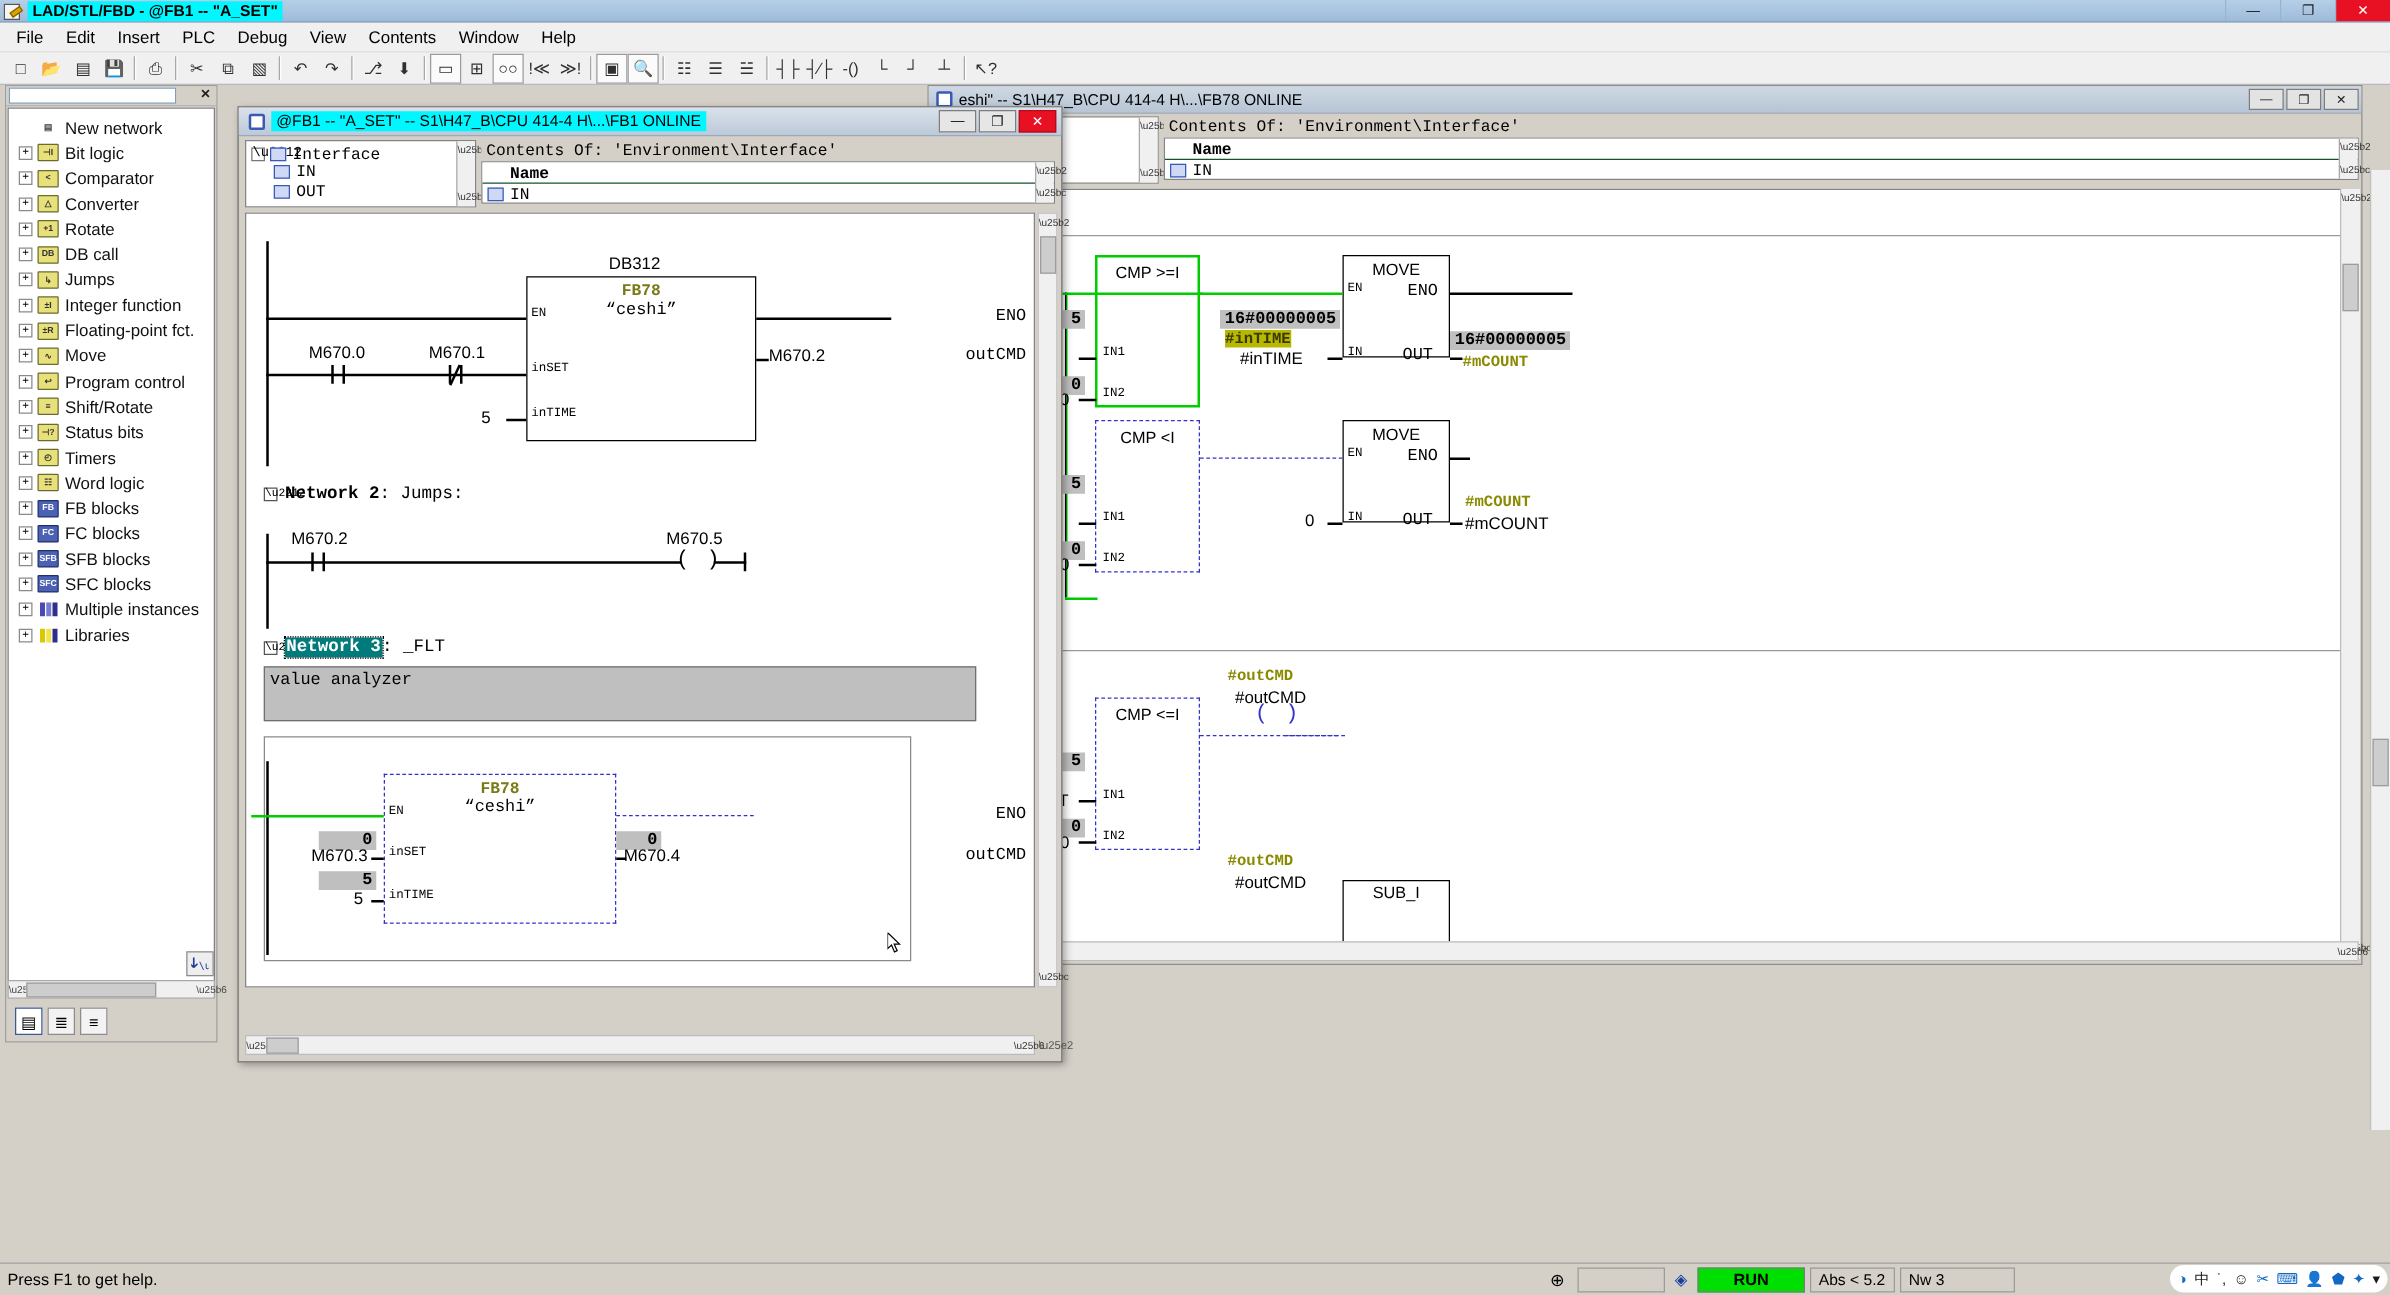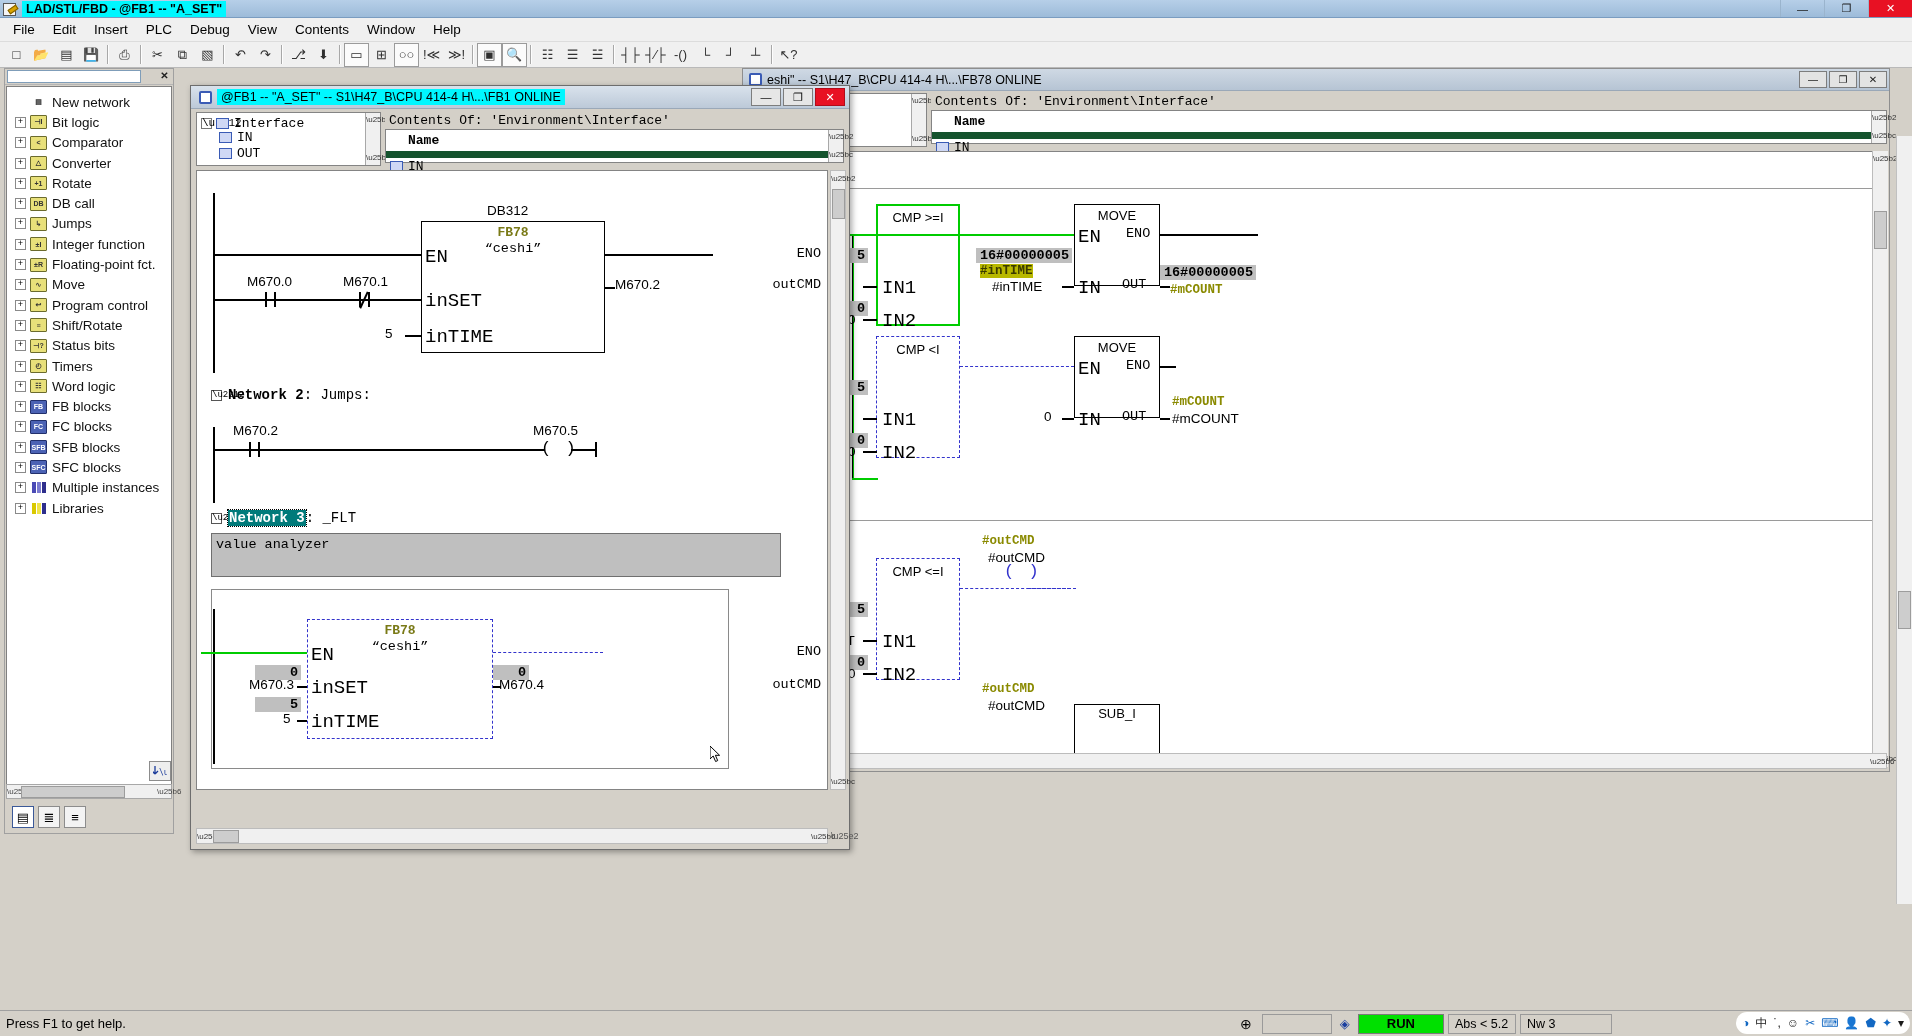--- a/index.html
+++ b/index.html
@@ -178,21 +178,21 @@
 
   #bg-iface {
     position: absolute; left: 4px; top: 24px; width: 1140px; height: 54px;
     background: #d4d0c8; display: flex;
   }
   .iface-left { width: 180px; border: 1px solid #848484; background:#fff; position:relative; }
   .iface-right { flex:1; margin-left: 4px; position:relative; }
   .iface-capt { font-size: 13px; font-family: "Liberation Mono", monospace;
                 padding: 1px 4px; color: #000; background:#d4d0c8; }
   .iface-grid { border: 1px solid #848484; background:#fff; height: 34px; position:relative; }
-  .grid-hdr { height: 28px; border-bottom: 7px solid #14532d; display:flex; align-items:center;
+  .grid-hdr { height: 17px; border-bottom: 1px solid #14532d; display:flex; align-items:center;
               padding-left: 22px; font-family:"Liberation Mono", monospace;
               font-size:13px; font-weight:bold; background:#fff;}
   .grid-row { height: 16px; display:flex; align-items:center; padding-left: 4px;
               font-family:"Liberation Mono", monospace; font-size:13px; }
   .mini-ico { width:13px;height:11px;border:1px solid #3a5bb5;background:#cfd8f5;margin-right:5px;flex:none;}
   .vscroll { position:absolute; right:0; top:0; width:15px; height:100%;
              background:#f0f0f0; border-left:1px solid #a8a8a8;
              display:flex; flex-direction:column; justify-content:space-between; }
   .vscroll .a { height:14px; text-align:center; font-size:8px; color:#333; line-height:14px; }
 
@@ -274,21 +274,21 @@
   .fbbox {
     position:absolute; border:1.5px solid #000; background:#fff;
   }
   .fbbox.dashed { border:1.5px dashed #3333cc; }
   .fbbox.green  { border:2px solid #00cc00; }
   .fbname { position:absolute; width:100%; text-align:center; font-weight:bold;
             color:#7a7a17; font-size:13px; font-family:"Liberation Mono", monospace; }
   .fbinst { position:absolute; width:100%; text-align:center;
             font-size:13.5px; font-family:"Liberation Mono", monospace; color:#000; }
 
-  .pin-l { position:absolute; left:4px; font-size:19px; font-family:"Liberation Mono", monospace; }
+  .pin-l { position:absolute; left:4px; font-size:10px; font-family:"Liberation Mono", monospace; }
   .pin-r { position:absolute; right:4px; font-size:13.5px; font-family:"Liberation Mono", monospace; }
 
   .statusval {
     position:absolute; background:#bfbfbf; color:#000; font-weight:bold;
     font-size:13.5px; font-family:"Liberation Mono", monospace;
     padding:0 3px; text-align:right; white-space:nowrap;
   }
   .symname {
     position:absolute; color:#8a8a00; font-weight:bold; font-size:12.5px;
     font-family:"Liberation Mono", monospace; white-space:nowrap;

